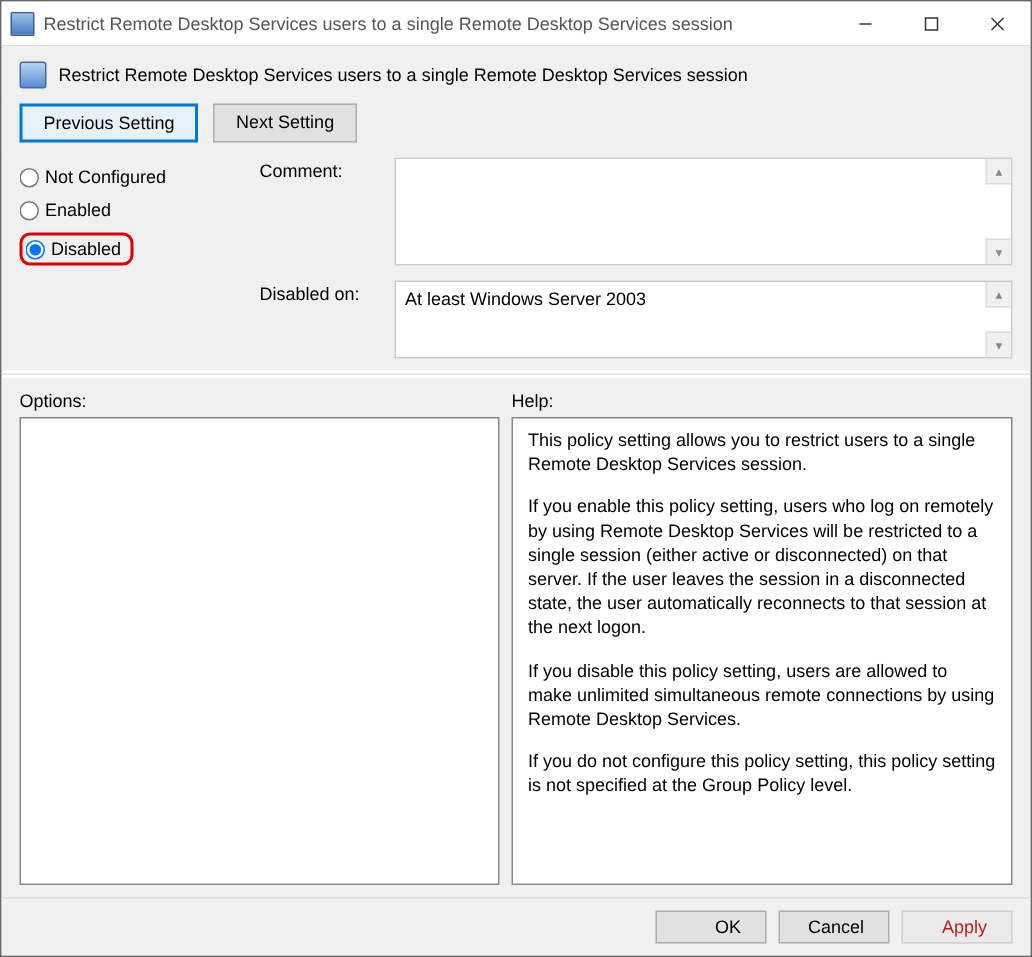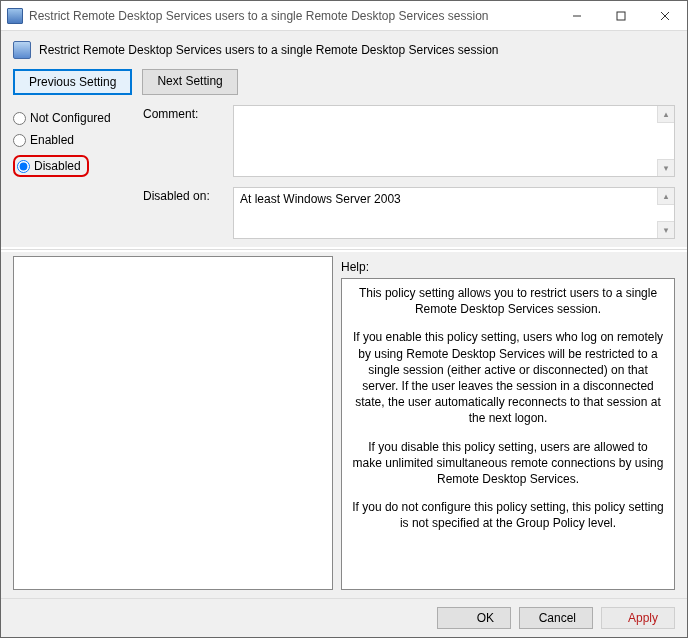--- a/index.html
+++ b/index.html
@@ -68,21 +68,21 @@
       display:flex; align-items:center;
       margin-bottom:8px; gap:4px;
     }
     .radio input { margin:0; width:13px; height:13px; }
     .radio.highlight {
       border:2px solid #d00; border-radius:7px;
       padding:2px 6px 2px 2px; width: fit-content;
     }
     .cfgright { flex:1; display:flex; flex-direction:column; gap:10px; }
     .cfgfield { display:flex; gap:6px; }
-    .cfgfield .lbl { width: 84px; text-align:left; padding-top:2px; }
+    .cfgfield .lbl { width: 84px; text-align:left; padding-top:2px;margin-left:30px; }
     .cfgfield .box {
       flex:1; position:relative;
       border:1px solid #ccc; background:#fff;
     }
     .commentbox { height:72px; }
     .supportedbox { height:52px; padding:4px 6px; color:#000; }
     .scrollbtn {
       position:absolute; right:0; width:17px; height:17px;
       background:#f0f0f0; border-left:1px solid #ddd;
       display:flex; align-items:center; justify-content:center;
@@ -98,21 +98,21 @@
       padding: 4px 12px 8px 12px;
       gap:8px; background:#f0f0f0;
     }
     .panelcol { display:flex; flex-direction:column; flex:1; }
     .panelcol.left { flex: 0 0 320px; }
     .panellbl { margin-bottom:4px; padding-top:4px; }
     .panelbox {
       flex:1; border:1px solid #888; background:#fff;
       padding:6px 10px; overflow:auto; line-height:1.35;
     }
-    .panelbox p { margin-bottom:12px;text-align:center; }
+    .panelbox p { margin-bottom:12px; }
     
     .footer {
       display:flex; justify-content:flex-end; gap:8px;
       padding:8px 12px; background:#f0f0f0;
       border-top:1px solid #ddd;
     }
     .fbtn {
       min-width:74px; padding:3px 16px;
       background:#e1e1e1; border:1px solid #adadad;
       text-align:right;
@@ -186,20 +186,21 @@
         <div class="scrollbtn down">▾</div>
       </div>
     </div>
   </div>
 </div>
 
 <div class="divider"></div>
 
 <div class="panels">
   <div class="panelcol left">
+    <div class="panellbl">Options:</div>
     <div class="panelbox"></div>
   </div>
   <div class="panelcol">
     <div class="panellbl">Help:</div>
     <div class="panelbox">
       <p>This policy setting allows you to restrict users to a single Remote Desktop Services session.</p>
       <p>If you enable this policy setting, users who log on remotely by using Remote Desktop Services will be restricted to a single session (either active or disconnected) on that server. If the user leaves the session in a disconnected state, the user automatically reconnects to that session at the next logon.</p>
       <p>If you disable this policy setting, users are allowed to make unlimited simultaneous remote connections by using Remote Desktop Services.</p>
       <p>If you do not configure this policy setting,  this policy setting is not specified at the Group Policy level.</p>
     </div>

